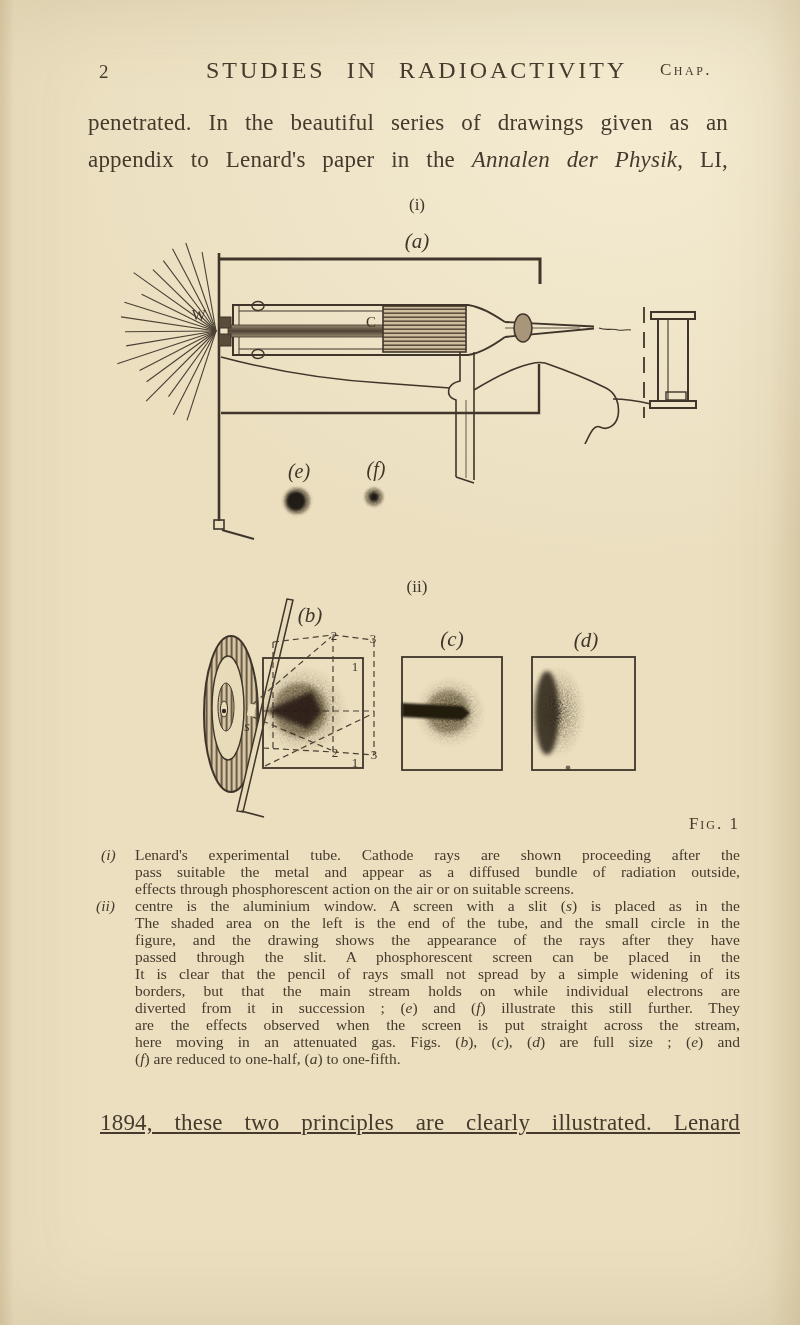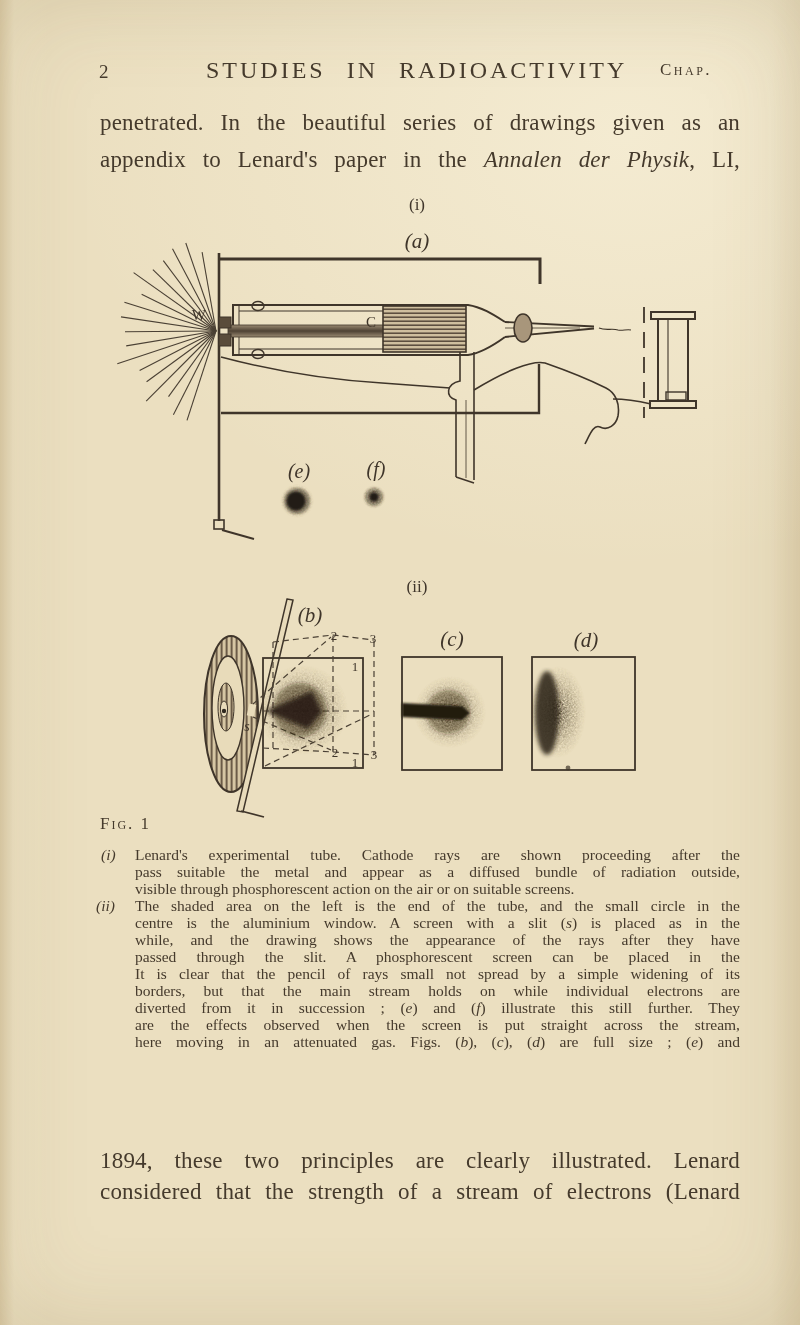--- a/index.html
+++ b/index.html
@@ -23,35 +23,35 @@
   
   .bodypara{width:640px; font-size:23px; line-height:37px; letter-spacing:0.2px;}
   .bodyline{text-align:justify; text-align-last:justify; white-space:normal;}
   .bodypara2{width:640px; font-size:23px; line-height:31px; letter-spacing:0.2px;}
   
   .caption{width:640px; font-size:15.5px; line-height:17px;}
   .cap-item{position:relative; padding-left:35px;}
   .cap-marker{position:absolute; left:1px; top:0; font-style:italic;}
   .cap-line{text-align:justify; text-align-last:justify;}
   .cap-line.last{text-align-last:left;}
-  .figtitle{width:640px; text-align:left; font-size:17px; font-variant:small-caps; letter-spacing:2px;}
+  .figtitle{width:640px; text-align:right; font-size:17px; font-variant:small-caps; letter-spacing:2px;}
   i{font-style:italic;}
   svg text{font-family:"Liberation Serif", serif; fill:#3f352a;}
   .lbl-it{font-style:italic;}
 </style>
 </head>
 <body>
 
 <div id="page">
 
   <div class="abs pagenum" style="left:99px; top:61px;">2</div>
   <div class="abs runtitle" style="left:206px; top:57px; width:410px;">STUDIES IN RADIOACTIVITY</div>
   <div class="abs runchap" style="left:660px; top:60px;">Chap.</div>
 
-  <div class="abs bodypara" style="left:100px; top:104px;">
+  <div class="abs bodypara" style="left:88px; top:104px;">
     <div class="bodyline">penetrated.  In the beautiful series of drawings given as an</div>
     <div class="bodyline">appendix to Lenard's paper in the <i>Annalen der Physik</i>, LI,</div>
   </div>
 
   <svg class="abs" style="left:0; top:0;" width="800" height="1325" viewBox="0 0 800 1325">
     <defs>
       <linearGradient id="rodGrad" x1="0" y1="0" x2="0" y2="1">
         <stop offset="0" stop-color="#9a8a72"></stop>
           <stop offset="0.5" stop-color="#4e4234"></stop>
           <stop offset="1" stop-color="#9a8a72"></stop>
@@ -250,34 +250,34 @@
     </g>
   </svg>
 
   <div class="abs figtitle" style="left:100px; top:814px;">Fig. 1</div>
 
   <div class="abs caption" style="left:100px; top:846px;">
     <div class="cap-item">
       <span class="cap-marker">(i)</span>
       <div class="cap-line">Lenard's experimental tube.  Cathode rays are shown proceeding after the</div>
       <div class="cap-line">pass suitable the metal and appear as a diffused bundle of radiation outside,</div>
-      <div class="cap-line last">visible through phosphorescent action on the air or on suitable screens.</div>
+      <div class="cap-line last">effects through phosphorescent action on the air or on suitable screens.</div>
     </div>
     <div class="cap-item">
       <span class="cap-marker" style="left:-4px;">(ii)</span>
+      <div class="cap-line">centre is the aluminium window.  A screen with a slit (<i>s</i>) is placed as in the</div>
       <div class="cap-line">The shaded area on the left is the end of the tube, and the small circle in the</div>
-      <div class="cap-line">centre is the aluminium window.  A screen with a slit (<i>s</i>) is placed as in the</div>
-      <div class="cap-line">while, and the drawing shows the appearance of the rays after they have</div>
+      <div class="cap-line">figure, and the drawing shows the appearance of the rays after they have</div>
       <div class="cap-line">passed through the slit.  A phosphorescent screen can be placed in the</div>
       <div class="cap-line">It is clear that the pencil of rays small not spread  by a simple widening of its</div>
       <div class="cap-line">borders, but that the main stream holds on while individual electrons are</div>
       <div class="cap-line">diverted from it in succession ; (<i>e</i>) and (<i>f</i>) illustrate this still further.  They</div>
       <div class="cap-line">are the effects observed when the screen is put straight across the stream,</div>
       <div class="cap-line">here moving in an attenuated gas.  Figs. (<i>b</i>), (<i>c</i>), (<i>d</i>) are full size ; (<i>e</i>) and</div>
+      <div class="cap-line last">(<i>f</i>) are reduced to one-half, (<i>a</i>) to  one-fifth.</div>
     </div>
   </div>
 
-  <div class="abs bodypara2" style="left:100px; top:1145px;">
+  <div class="abs bodypara2" style="left:100px; top:1107px;text-decoration:underline;">
     <div class="bodyline">1894, these two principles are clearly illustrated.  Lenard</div>
-    <div class="bodyline">considered that the strength of a stream of electrons (Lenard</div>
   </div>
 
 </div>
 
 </body></html>

